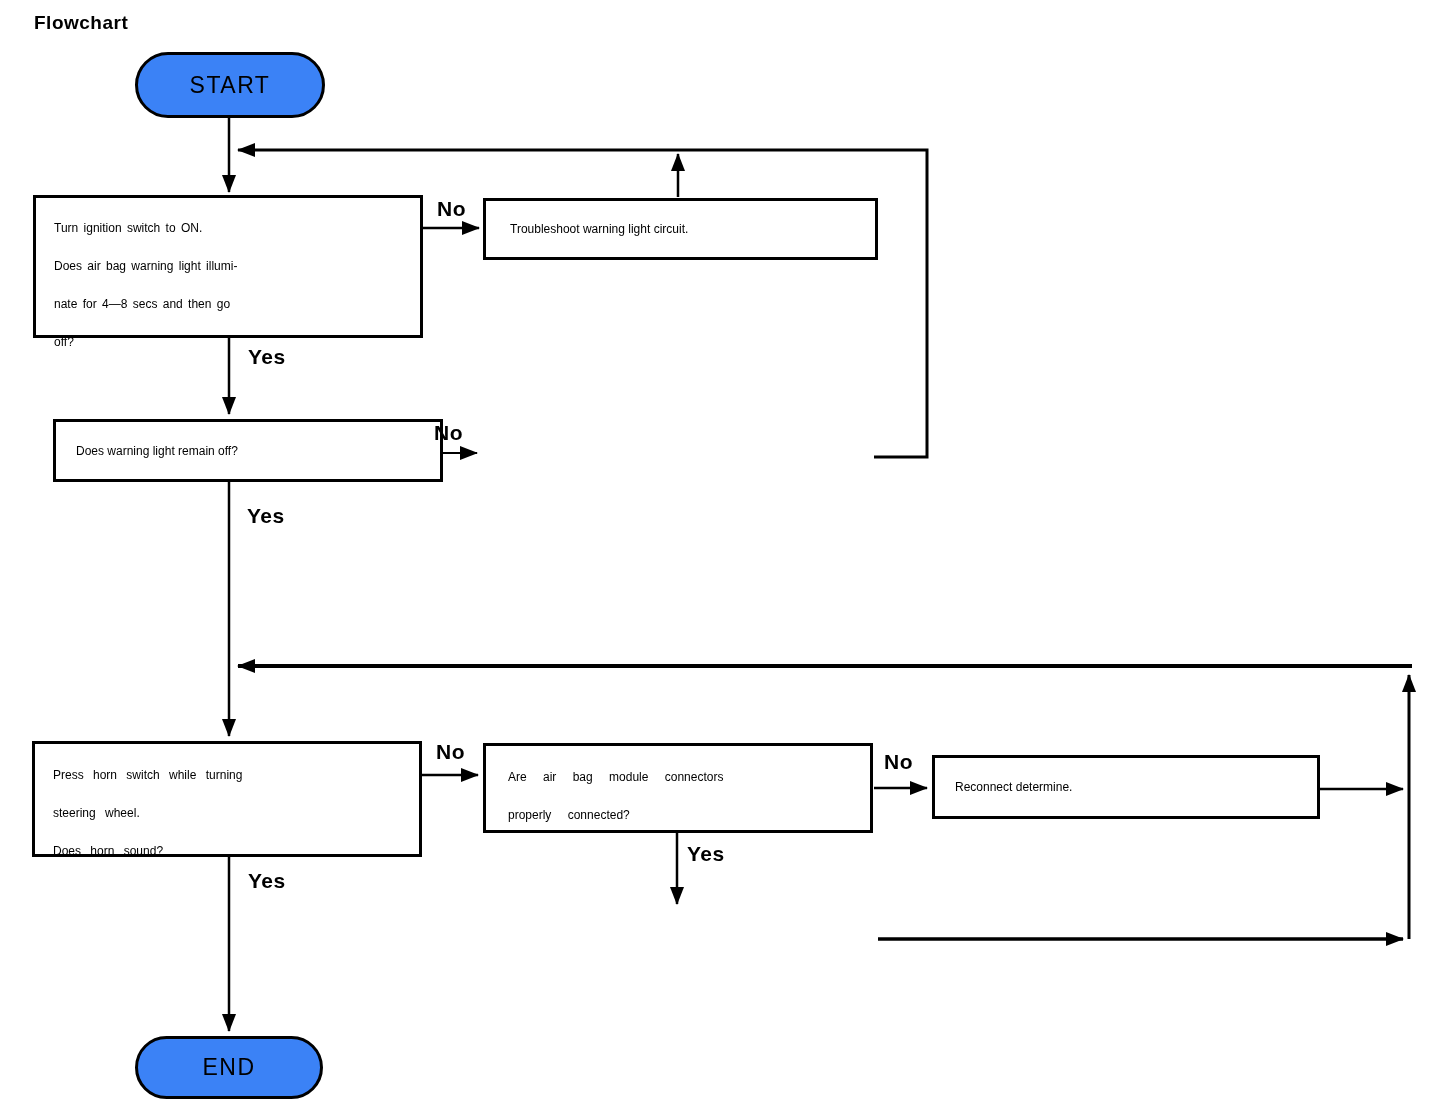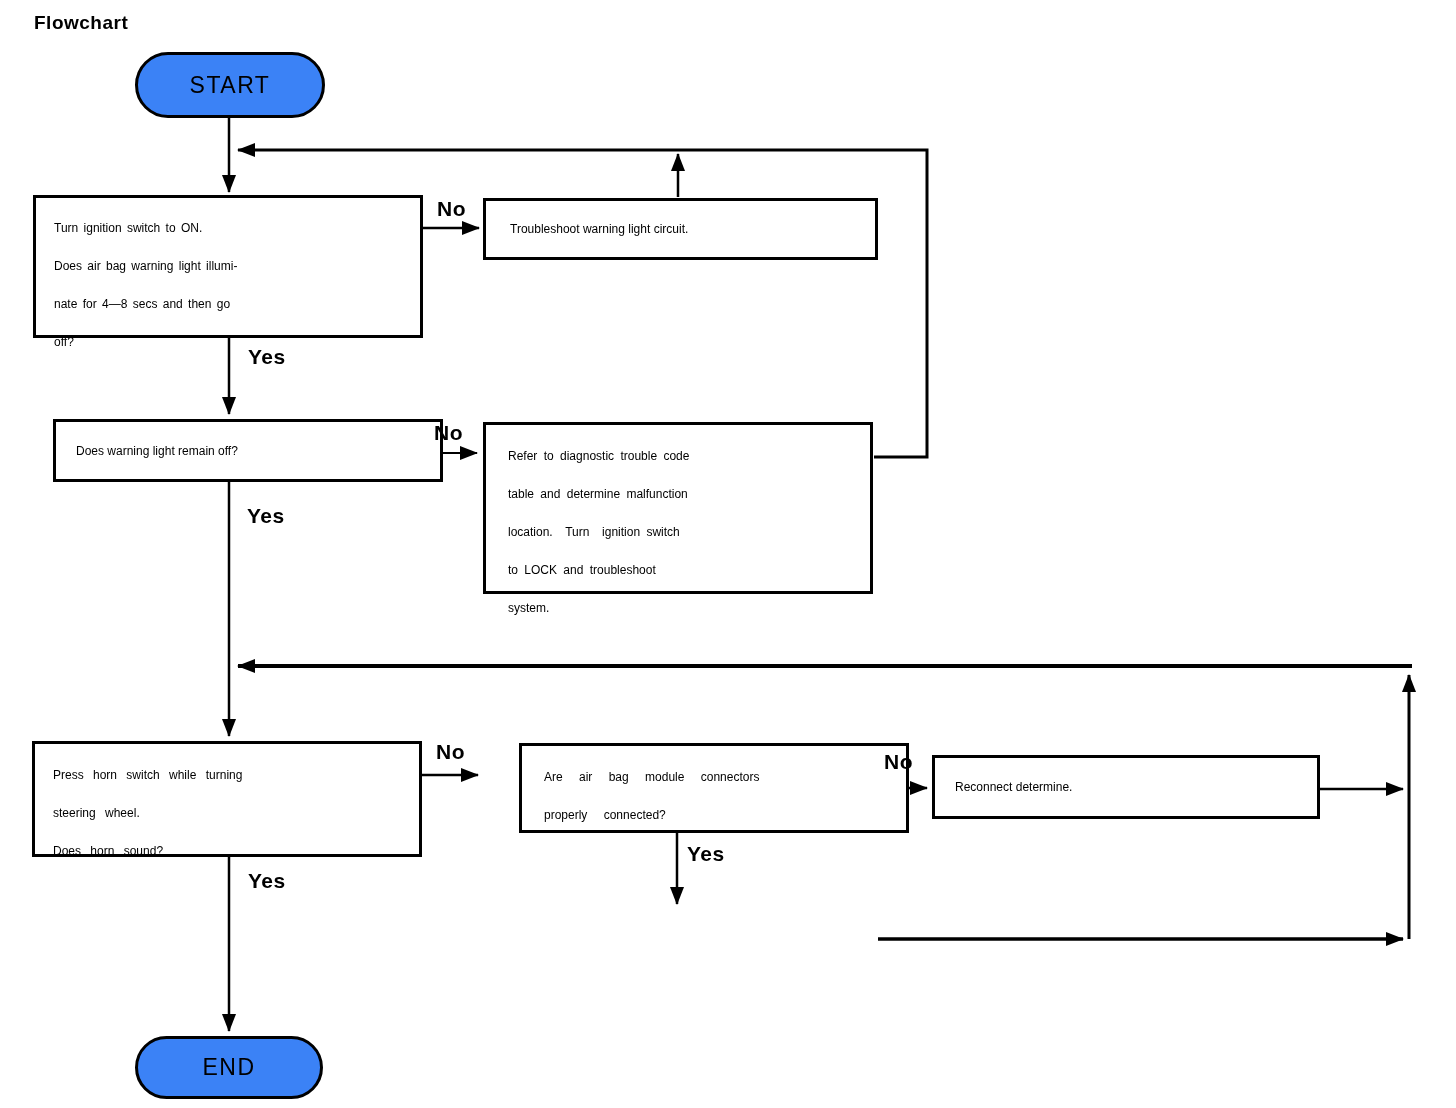--- a/index.html
+++ b/index.html
@@ -26,21 +26,21 @@
     white-space: pre-wrap;
   }
   .pad  { padding: 11px 14px 0 18px; }
   .padr { padding: 12px 12px 0 22px; }
   .vcenter { display: flex; align-items: center; }
   .pl20 { padding-left: 20px; }
   .pl24 { padding-left: 24px; }
   .ws2  { word-spacing: 2px; }
   .ws3  { word-spacing: 3px; }
   .ws6  { word-spacing: 6px; }
-  .ws13 { word-spacing: 13px; margin-left: 36px; }
+  .ws13 { word-spacing: 13px; }
   .oval {
     position: absolute;
     border: 3px solid #000;
     border-radius: 36px;
     background: #3b82f6;
     display: flex; align-items: center; justify-content: center;
     font-size: 23px; letter-spacing: 1.5px;
   }
   .lbl {
     position: absolute;
@@ -103,25 +103,20 @@
 
   <div class="box pad ws2" style="left:33px; top:195px; width:390px; height:143px;">Turn ignition switch to ON.
 Does air bag warning light illumi-
 nate for 4—8 secs and then go
 off?</div>
 
   <div class="box vcenter pl24" style="left:483px; top:198px; width:395px; height:62px;">Troubleshoot warning light circuit.</div>
 
   <div class="box vcenter pl20" style="left:33px; top:419px; width:390px; height:63px;margin-left:20px;">Does warning light remain off?</div>
 
-  <div class="box padr ws3" style="left:483px; top:422px; width:390px; height:172px;">Refer to diagnostic trouble code
-table and determine malfunction
-location.  Turn  ignition switch
-to LOCK and troubleshoot
-system.</div>
 
   <div class="box pad ws6" style="left:32px; top:741px; width:390px; height:116px; padding-top:12px;">Press horn switch while turning
 steering wheel.
 Does horn sound?</div>
 
   <div class="box padr ws13" style="left:483px; top:743px; width:390px; height:90px;">Are air bag module connectors
 properly connected?</div>
 
   <div class="box vcenter pl20" style="left:932px; top:755px; width:388px; height:64px;">Reconnect determine.</div>
 

